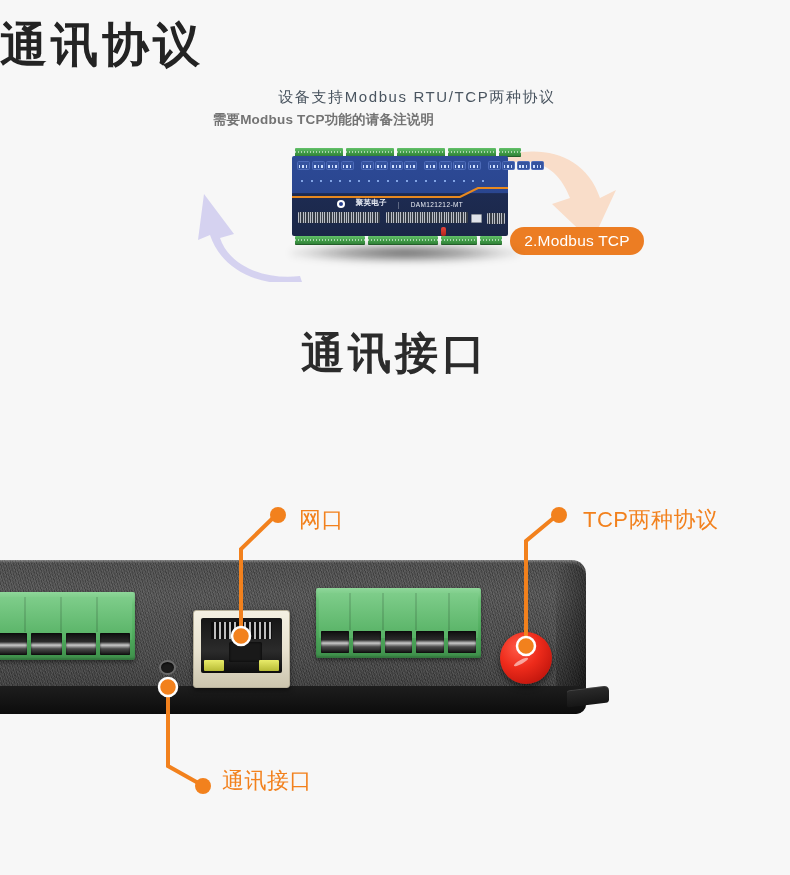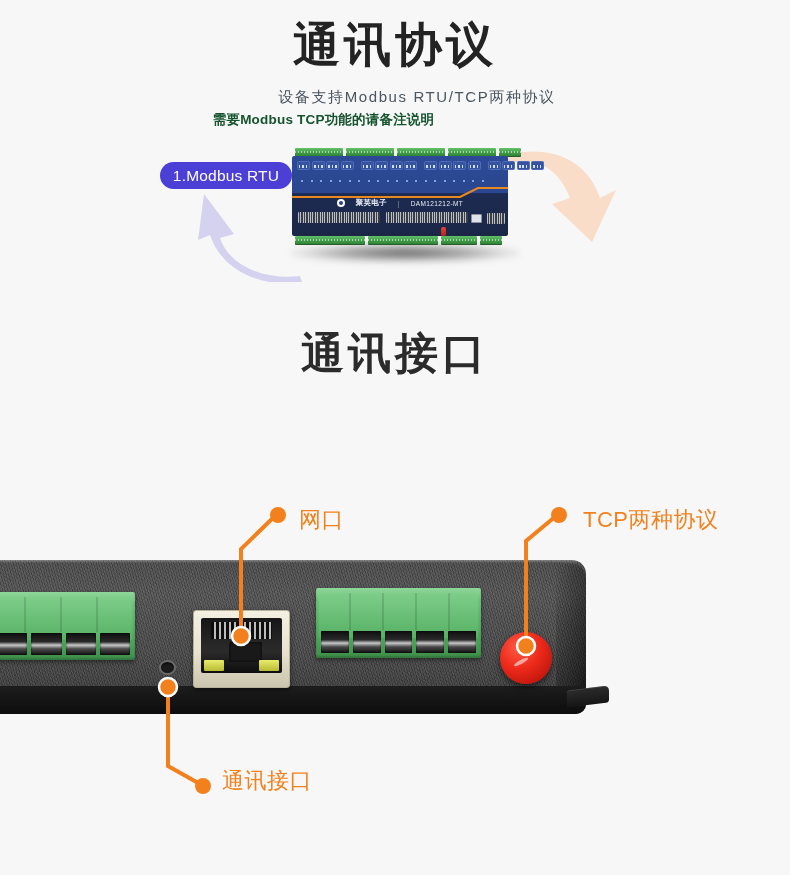--- a/index.html
+++ b/index.html
@@ -7,35 +7,35 @@
     width: 790px; height: 875px;
     background: #f7f7f7;
     font-family: "Liberation Sans", "DejaVu Sans", sans-serif;
     overflow: hidden;
   }
   .page { position: relative; width: 790px; height: 875px; background: #f7f7f7; }
 
   
   .sec1-title {
     position: absolute; top: 16px; left: 0; width: 790px;
-    text-align: center;
+    text-align: left;
     font-size: 47px; font-weight: bold; color: #232323;
     letter-spacing: 4px; line-height: 58px;
   }
   .sec1-sub1 {
     position: absolute; top: 86px; left: 0; width: 790px;
     text-align: center;
     font-size: 15px; color: #4a5560; letter-spacing: 1.6px;
     line-height: 22px;
     padding-left: 44px;
   }
   .sec1-sub2 {
     position: absolute; top: 110px; left: 0; width: 647px;
     text-align: center;
-    font-size: 13.5px; font-weight: bold; color: #14532d;
+    font-size: 13.5px; font-weight: bold; color: #737373;
     letter-spacing: .2px; line-height: 20px;
   }
 
   
   .badge {
     position: absolute;
     display: flex; align-items: center; justify-content: center;
     color: #fff; white-space: nowrap;
     font-size: 15.5px; letter-spacing: .2px;
   }
@@ -106,21 +106,21 @@
     height: 11px;
     background: repeating-linear-gradient(90deg,
        #c9ccd2 0 1px, #3a3f47 1px 2.4px);
     border-radius: 1px;
     opacity: .92;
   }
   .brandline {
     position: absolute; left: 0; top: 50px; width: 234px;
     text-align: center; color: #e8ecf4;
     font-size: 6.5px; letter-spacing: .3px;
-    display: flex; align-items: center; justify-content: center; gap: 11px;
+    display: flex; align-items: flex-end; justify-content: center; gap: 11px;
   }
   .brand-mark {
     display: inline-block; width: 8px; height: 8px; border-radius: 50%;
     background: #fff; position: relative;
   }
   .brand-mark::after{
     content:''; position:absolute; left:2px; top:2px; width:4px; height:4px;
     background:#27408f; border-radius:50%;
   }
   .brand-cn { font-weight: bold; font-size: 7.5px; letter-spacing: .2px; }
@@ -284,22 +284,22 @@
 
   <svg class="arrow-svg" style="left:190px;top:176px;" width="120" height="106" viewBox="0 0 120 106">
     <path d="M110 100 C 78 104, 40 92, 30 62 L 44 58 L 14 18 L 8 64 L 20 59
              C 33 98, 76 112, 112 106 Z" fill="#d5d2f0"></path>
   </svg>
   <svg class="arrow-svg" style="left:500px;top:146px;" width="124" height="104" viewBox="0 0 124 104">
     <path d="M4 10 C 44 -2, 86 10, 100 52 L 116 44 L 92 96 L 52 58 L 70 52
              C 58 20, 34 10, 6 18 Z" fill="#f9ddc9"></path>
   </svg>
 
-  <div class="badge badge-rtu">
-    <span>1.Modbus RTU</span>
+  <div class="badge badge-tcp">
+    <span>2.Modbus TCP</span>
   </div>
 
   <div class="board-shadow"></div>
   <div class="board">
 
     <div class="term-row" style="left:12px; top:0px;">
       <div class="term-blk" style="width:48px"></div>
       <div class="term-blk" style="width:48px"></div>
       <div class="term-blk" style="width:48px"></div>
       <div class="term-blk" style="width:48px"></div>

